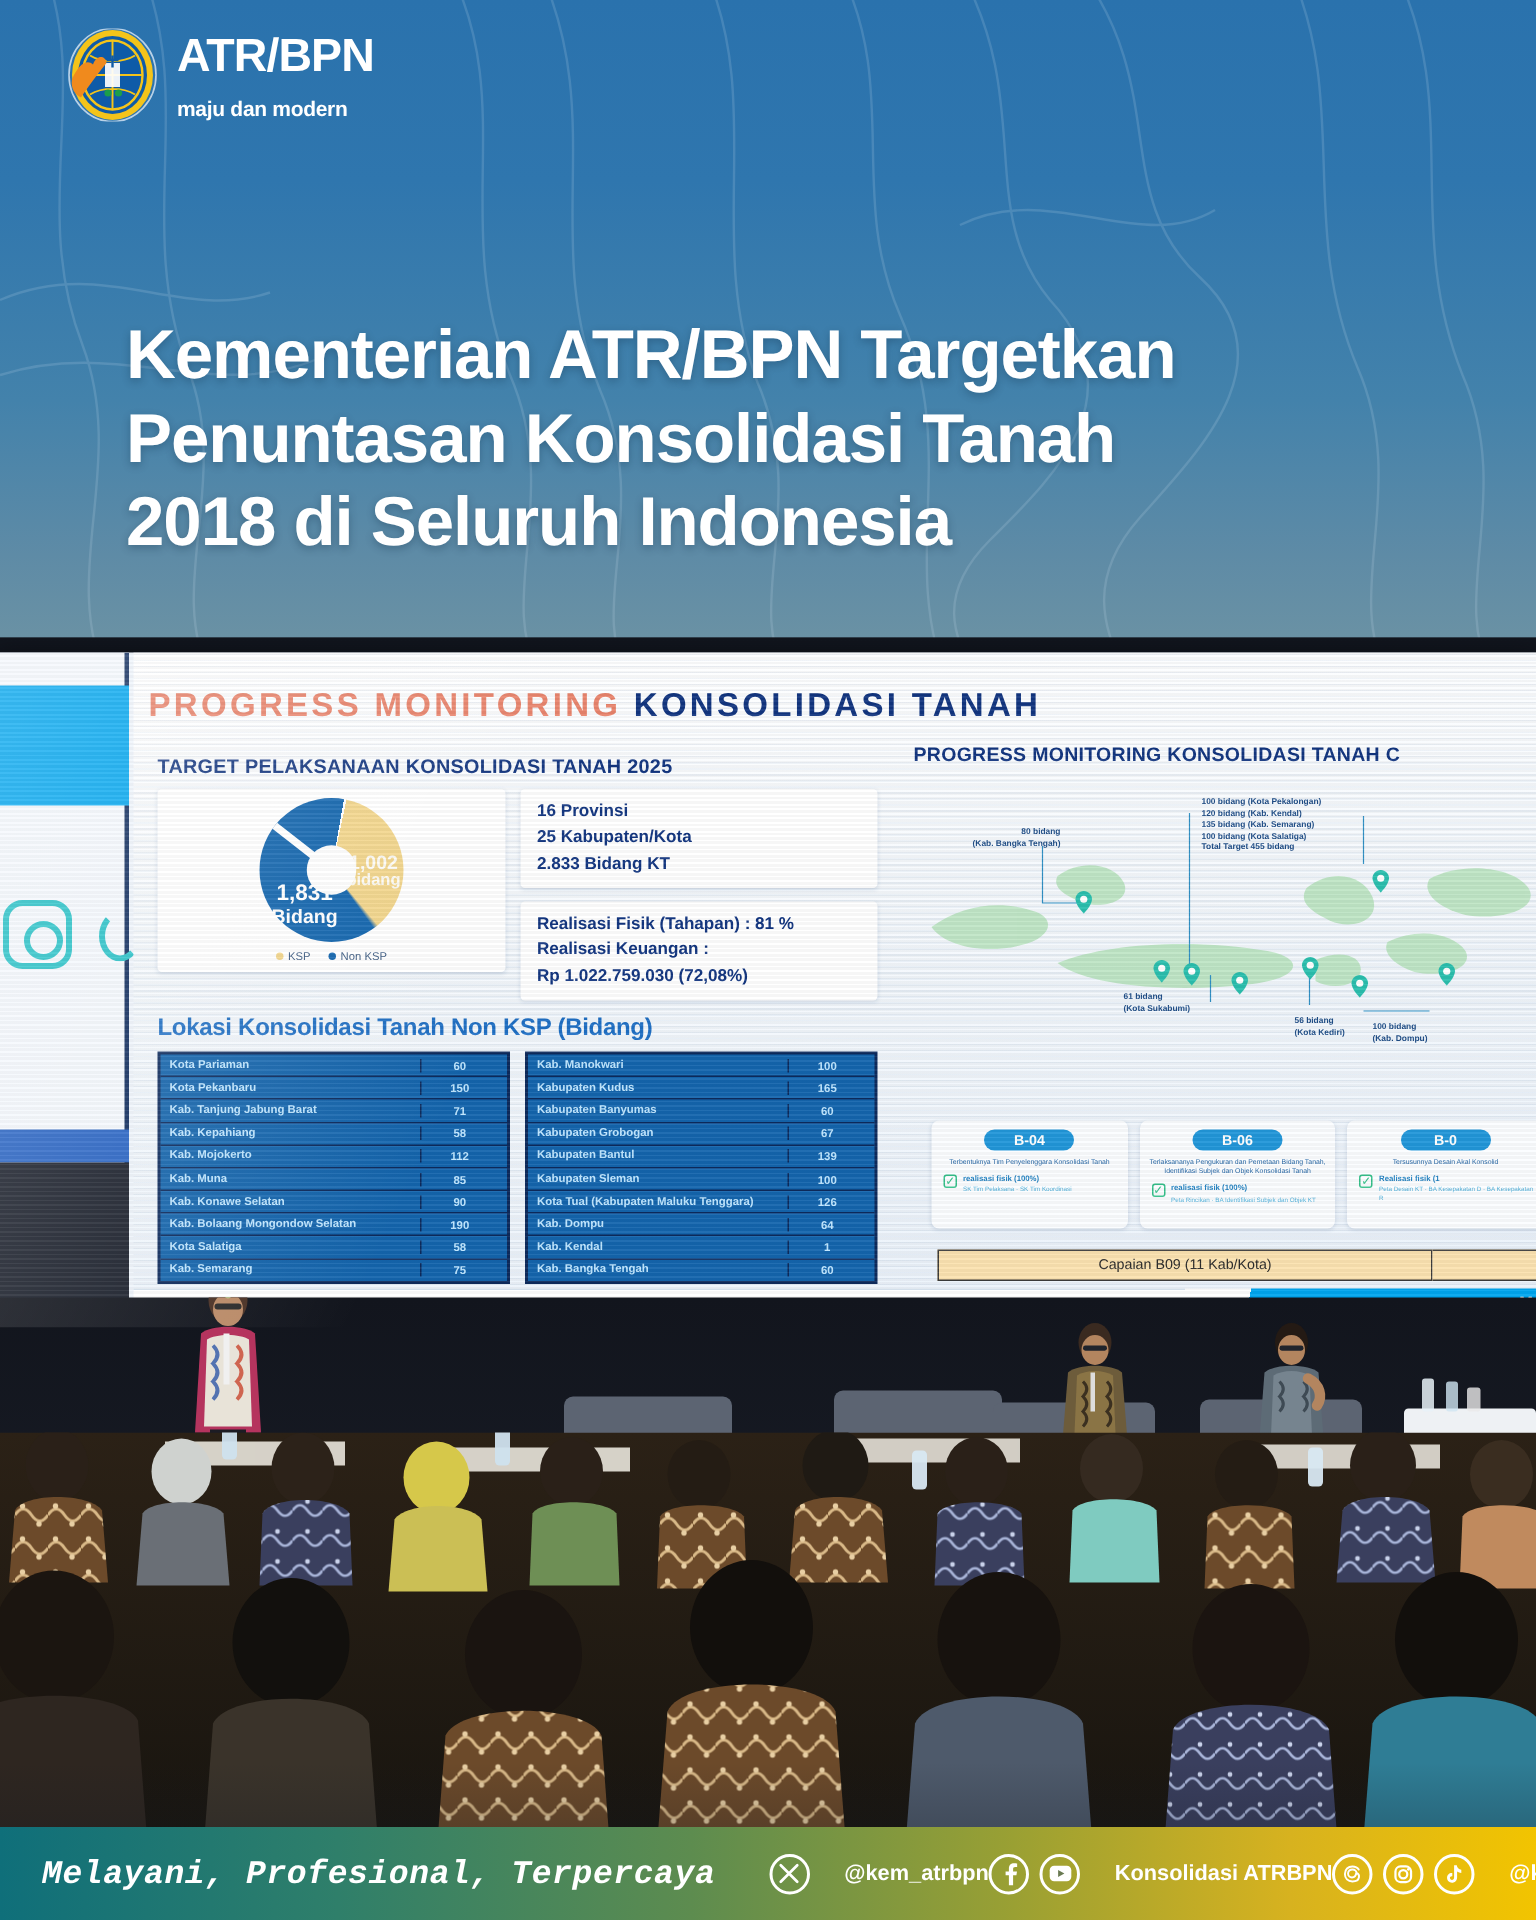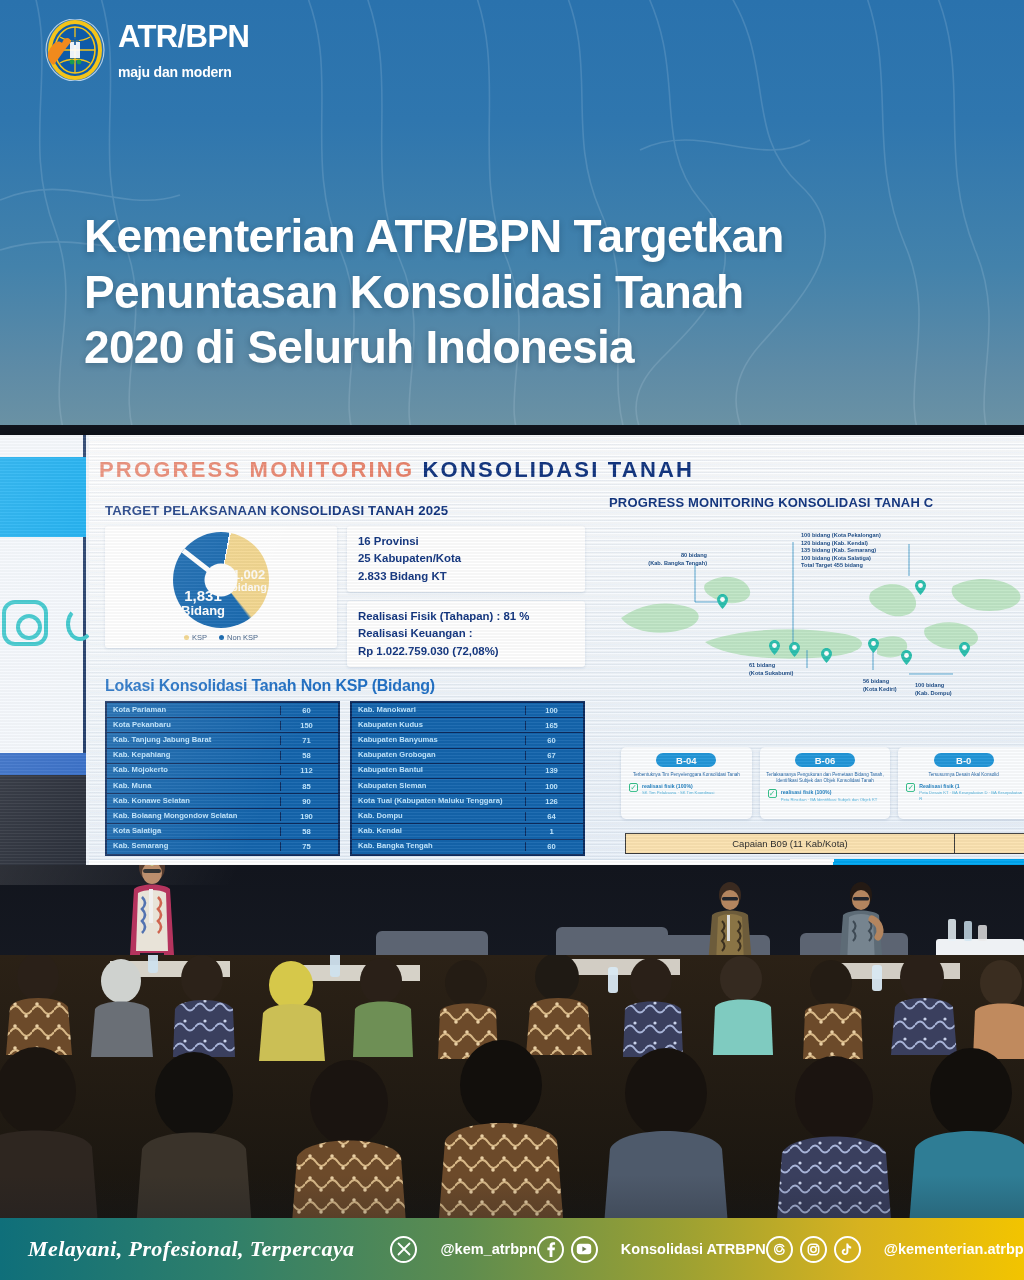--- a/index.html
+++ b/index.html
@@ -246,21 +246,21 @@
   }
 
   
   .footer{
     position:absolute; left:0; bottom:0; width:1024px; height:62px;
     background:linear-gradient(90deg,#0f6f7a 0%,#2f7f6a 22%,#5d8c4f 45%,#9aa033 66%,#d7b21f 84%,#f2c400 100%);
     display:flex; align-items:center; padding:0 24px 0 28px;
   }
   .tagline{
     color:#ffffff; font-size:22px; font-style:italic; font-weight:bold;
-    font-family:Liberation Serif, serif; letter-spacing:.4px; white-space:nowrap;
+    font-family:Liberation Mono, monospace; letter-spacing:.4px; white-space:nowrap;
   }
   .f-div{ width:2px; height:32px; background:rgba(255,255,255,.65); margin:0 18px; }
   .sgrp{ display:flex; align-items:center; gap:7px; }
   .sico{
     width:27px; height:27px; border-radius:50%; border:2px solid #ffffff;
     display:flex; align-items:center; justify-content:center; color:#ffffff;
     font-size:14px; font-weight:bold; flex:0 0 auto;
   }
   .shandle{ color:#ffffff; font-size:14.5px; font-weight:bold; white-space:nowrap; margin-left:16px; }
   .gap-lg{ width:18px; }
@@ -310,21 +310,21 @@
           <div class="brand-title">ATR/BPN</div>
           <div class="brand-sub">maju dan modern</div>
         </div>
       </div>
 
     </div>
 
     <div class="headline">
       <span>Kementerian ATR/BPN Targetkan</span>
       <span>Penuntasan Konsolidasi Tanah</span>
-      <span>2020 di Seluruh Indonesia</span>
+      <span>2018 di Seluruh Indonesia</span>
     </div>
   </div>
 
   <div class="photo">
     <div class="hall-wall"></div>
 
     <div class="screen">
 
       <div class="slide-sliver">
         <div class="sliver-band sliver-b1"></div>

